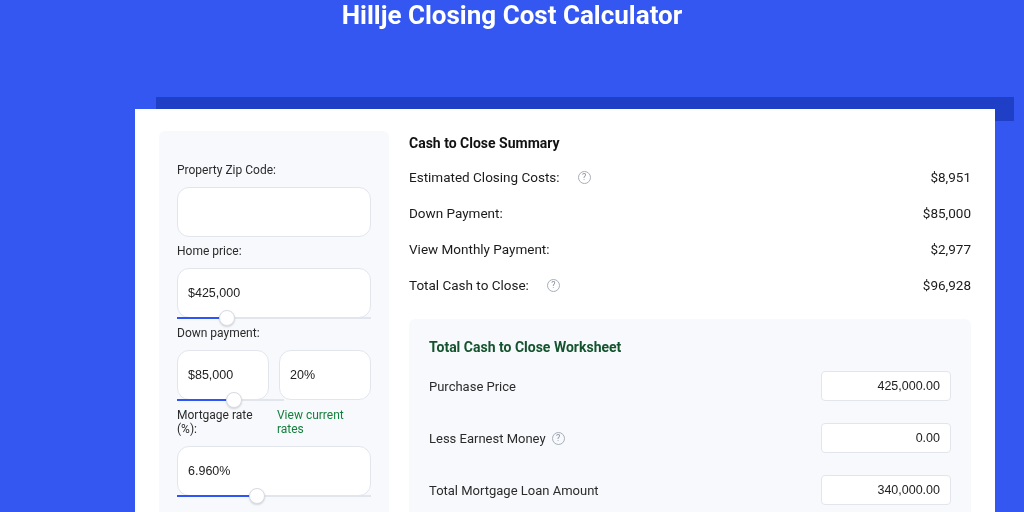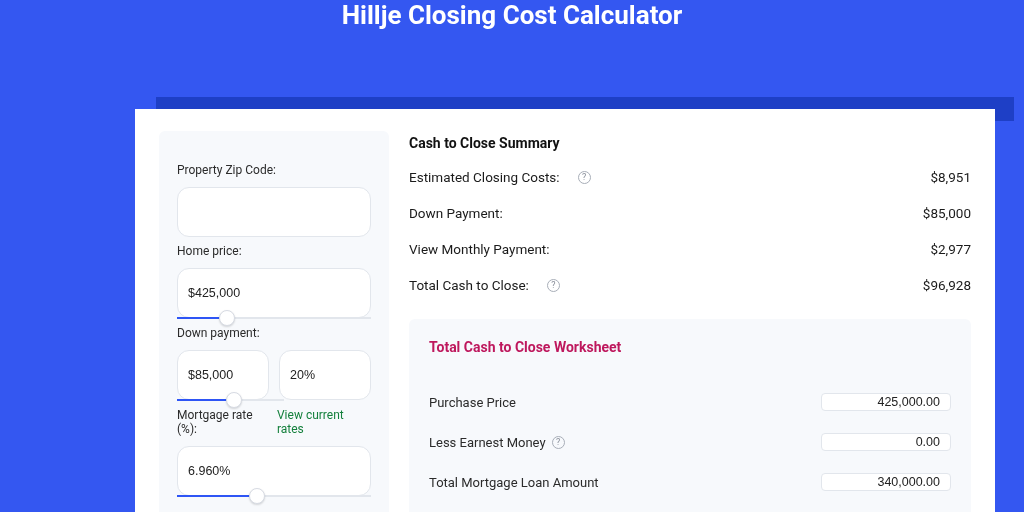--- a/index.html
+++ b/index.html
@@ -18,24 +18,24 @@
 .slider-thumb{position:absolute;top:-7px;width:16px;height:16px;border-radius:50%;background:#fff;border:1px solid #D7DBE3;box-shadow:0 1px 2px rgba(0,0,0,.15);transform:translateX(-50%)}
 .dp-row{display:flex;gap:10px}
 .dp-row .text-input{flex:1}
 .dp-pct{width:66px}
 .summary{padding:4px 0 8px 0}
 .summary h3{font-size:14px;font-weight:700;color:#111;margin-bottom:18px}
 .sum-row{display:flex;justify-content:space-between;align-items:center;font-size:13.5px;color:#1b1b1b;margin-bottom:20px}
 .sum-row.total{font-weight:400;margin-bottom:0}
 .sum-label{display:flex;align-items:center;gap:18px}
 .worksheet{background:#F7F9FC;border-radius:6px;padding:20px 20px 40px 20px}
-.worksheet h3{font-size:14px;font-weight:700;color:#be185d;margin-bottom:38px}
+.worksheet h3{font-size:14px;font-weight:700;color:#14532d;margin-bottom:16px}
 .ws-row{display:flex;justify-content:space-between;align-items:center;font-size:13px;color:#2b2b2b;margin-bottom:22px}
 .ws-label{display:flex;align-items:center;gap:6px}
-.ws-input{width:130px;height:18px;background:#fff;border:1px solid #E2E6EC;border-radius:4px;text-align:right;padding:0 10px;font-size:12.5px;color:#222}
+.ws-input{width:130px;height:30px;background:#fff;border:1px solid #E2E6EC;border-radius:4px;text-align:right;padding:0 10px;font-size:12.5px;color:#222}
 .help-icon{display:inline-flex;width:13px;height:13px;border:1px solid #A8AEB8;border-radius:50%;align-items:center;justify-content:center;font-size:9px;color:#8A909B;line-height:1}
 .link{color:#15803d;text-decoration:none;font-size:12px}
 </style>
 </head>
 <body>
 
 <h1 class="page-title">Hillje Closing Cost Calculator</h1>
 <div class="shadow-band"></div>
 
 <div class="card">

